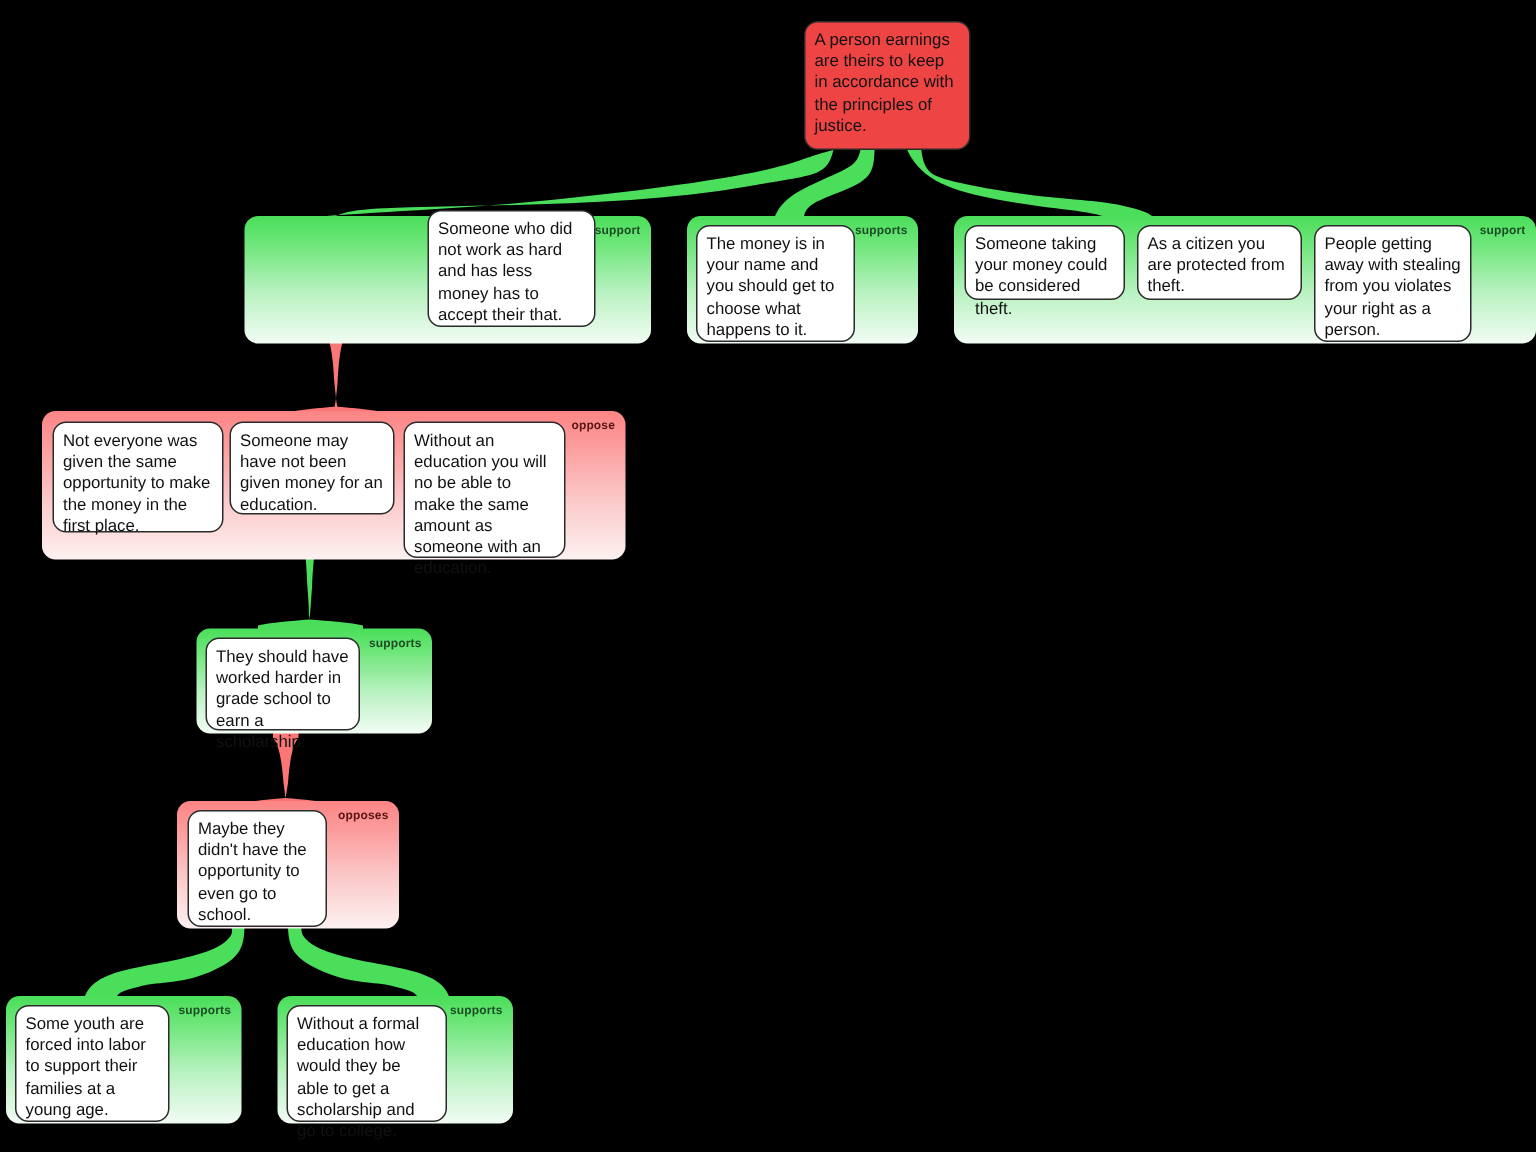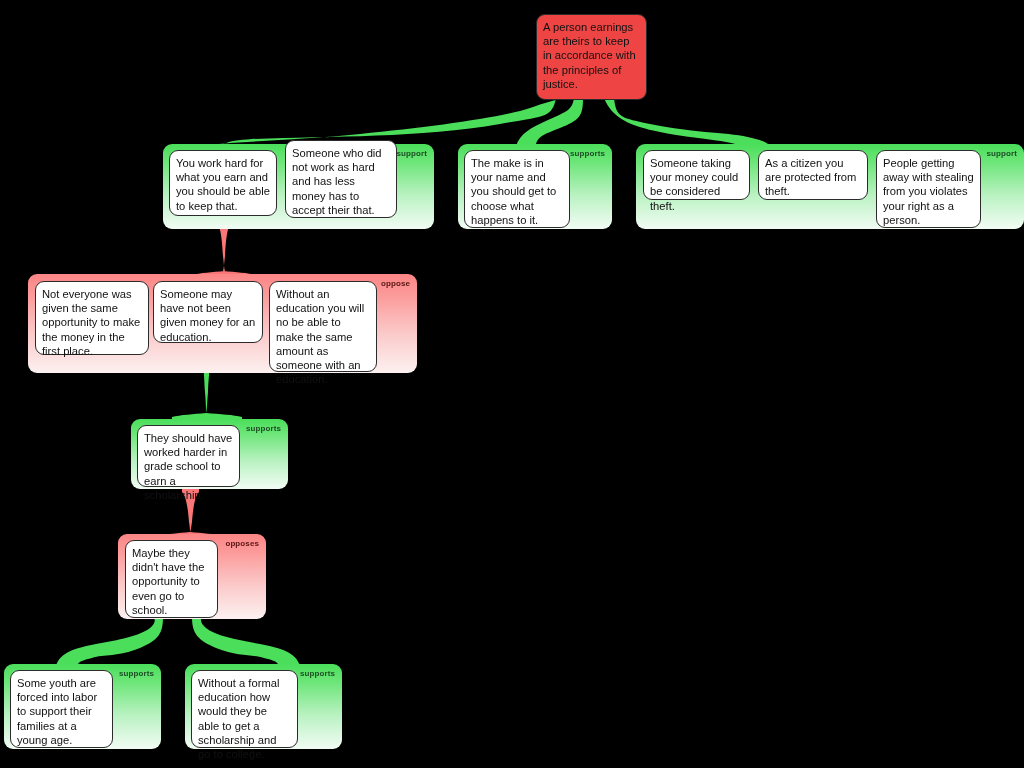--- a/index.html
+++ b/index.html
@@ -174,27 +174,26 @@
              C 238,640 216,636 206,628
              C 200,623 201,620 201,617 Z" fill="#4ade5a"></path>
   </svg>
 
   <div class="group plain" style="left:536px; top:14px; width:111px; height:86px; background:transparent;"></div>
   <div class="card root" style="left:536px; top:14px; width:111px; height:86px;">A person earnings are theirs to keep in accordance with the principles of justice.</div>
 
   <div class="group support" style="left:163px; top:144px; width:271px; height:85px;">
     <span class="group-label">support</span>
   </div>
-  <div class="card" style="left:169px; top:150px; width:108px; height:66px;">You work hard for what you earn and you should be able to keep that.</div>
   <div class="card" style="left:285px; top:140px; width:112px; height:78px;">Someone who did not work as hard and has less money has to accept their that.</div>
 
   <div class="group support" style="left:458px; top:144px; width:154px; height:85px;">
     <span class="group-label">supports</span>
   </div>
-  <div class="card" style="left:464px; top:150px; width:106px; height:78px;">The make is in your name and you should get to choose what happens to it.</div>
+  <div class="card" style="left:464px; top:150px; width:106px; height:78px;">The money is in your name and you should get to choose what happens to it.</div>
 
   <div class="group support" style="left:636px; top:144px; width:388px; height:85px;">
     <span class="group-label">support</span>
   </div>
   <div class="card" style="left:643px; top:150px; width:107px; height:50px;">Someone taking your money could be considered theft.</div>
   <div class="card" style="left:758px; top:150px; width:110px; height:50px;">As a citizen you are protected from theft.</div>
   <div class="card" style="left:876px; top:150px; width:105px; height:78px;">People getting away with stealing from you violates your right as a person.</div>
 
   <div class="group oppose" style="left:28px; top:274px; width:389px; height:99px;">
     <span class="group-label">oppose</span>

